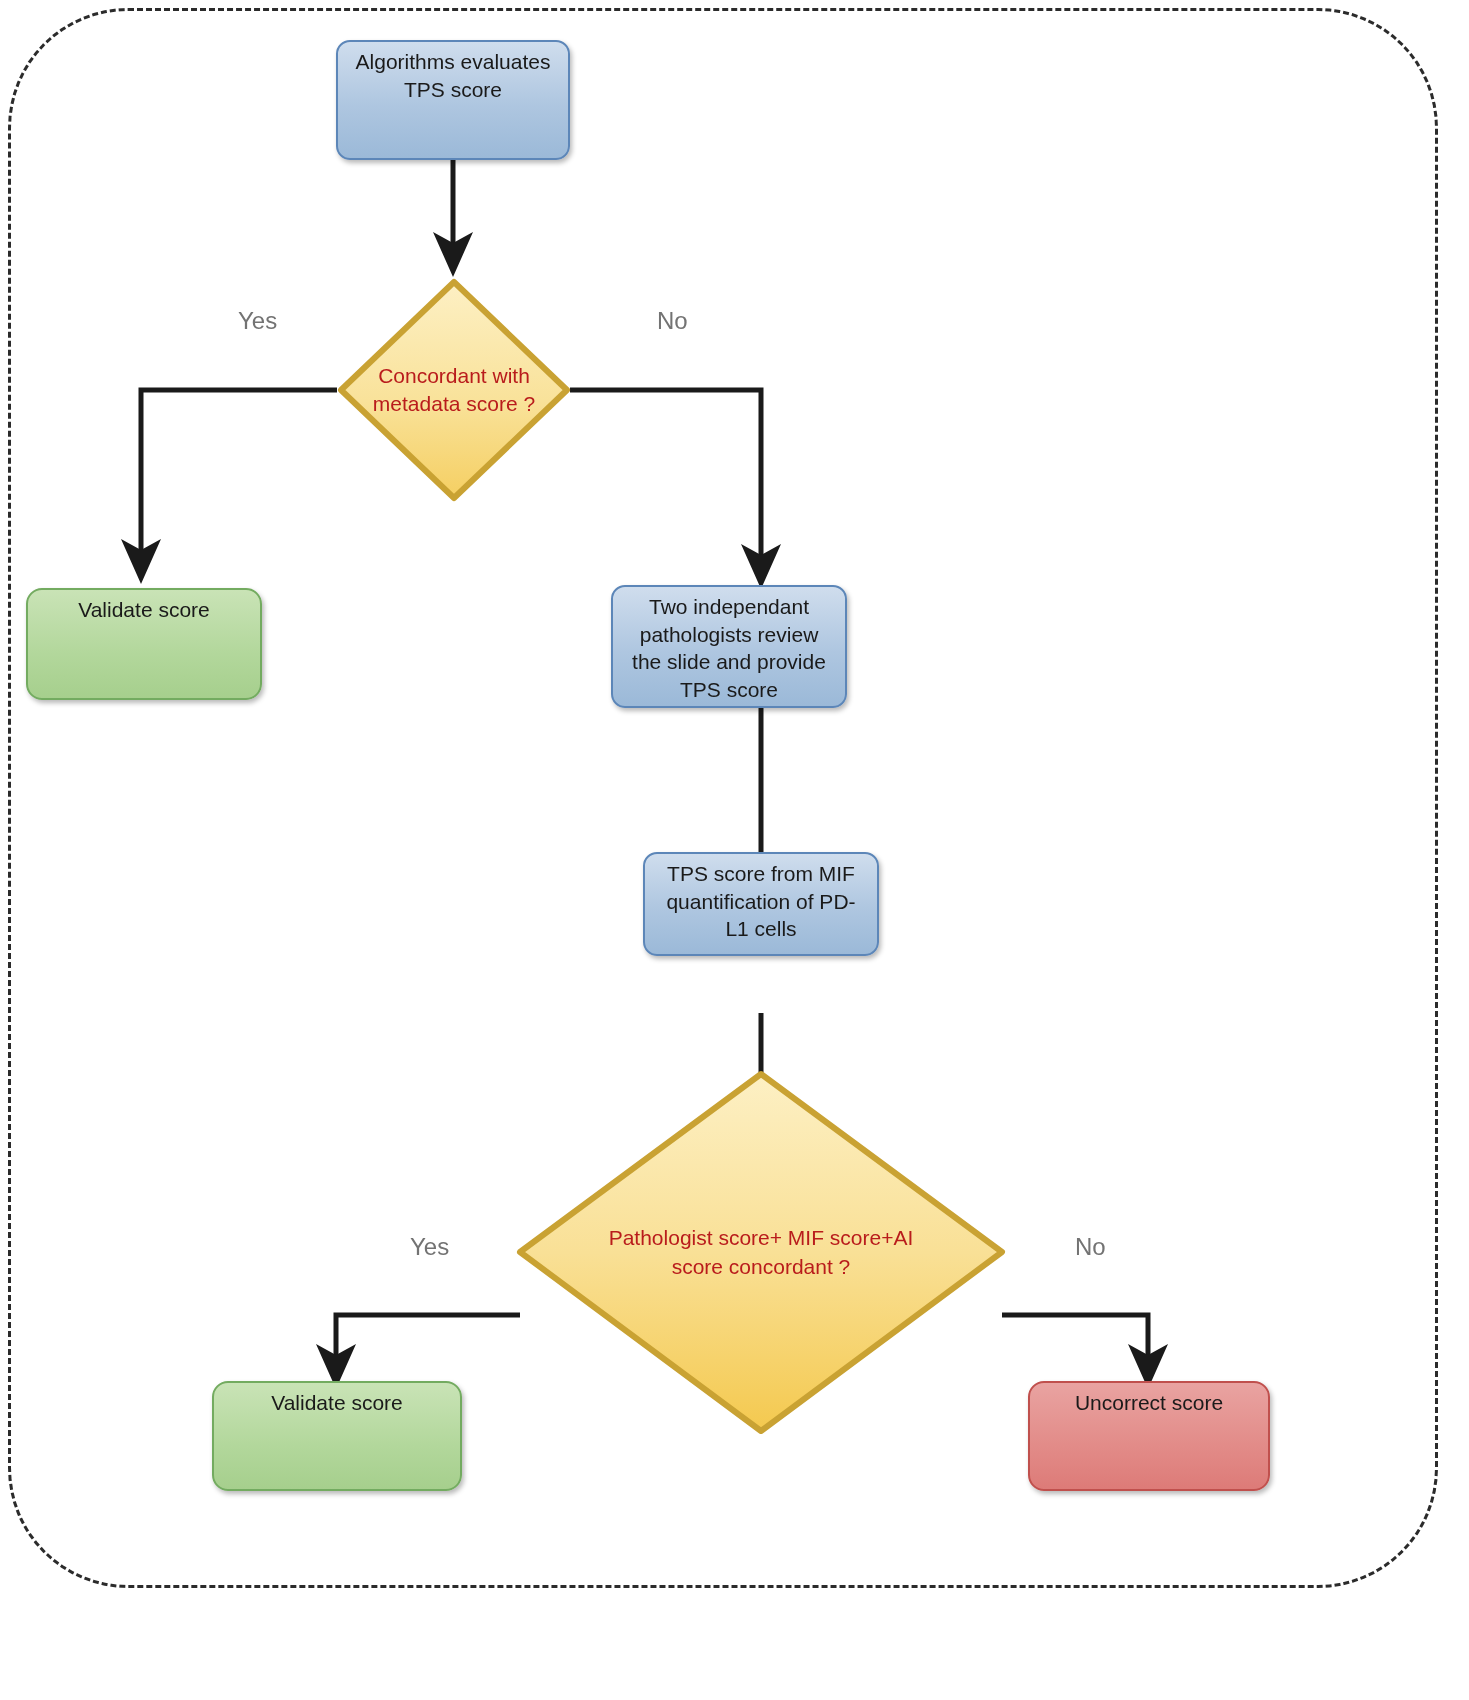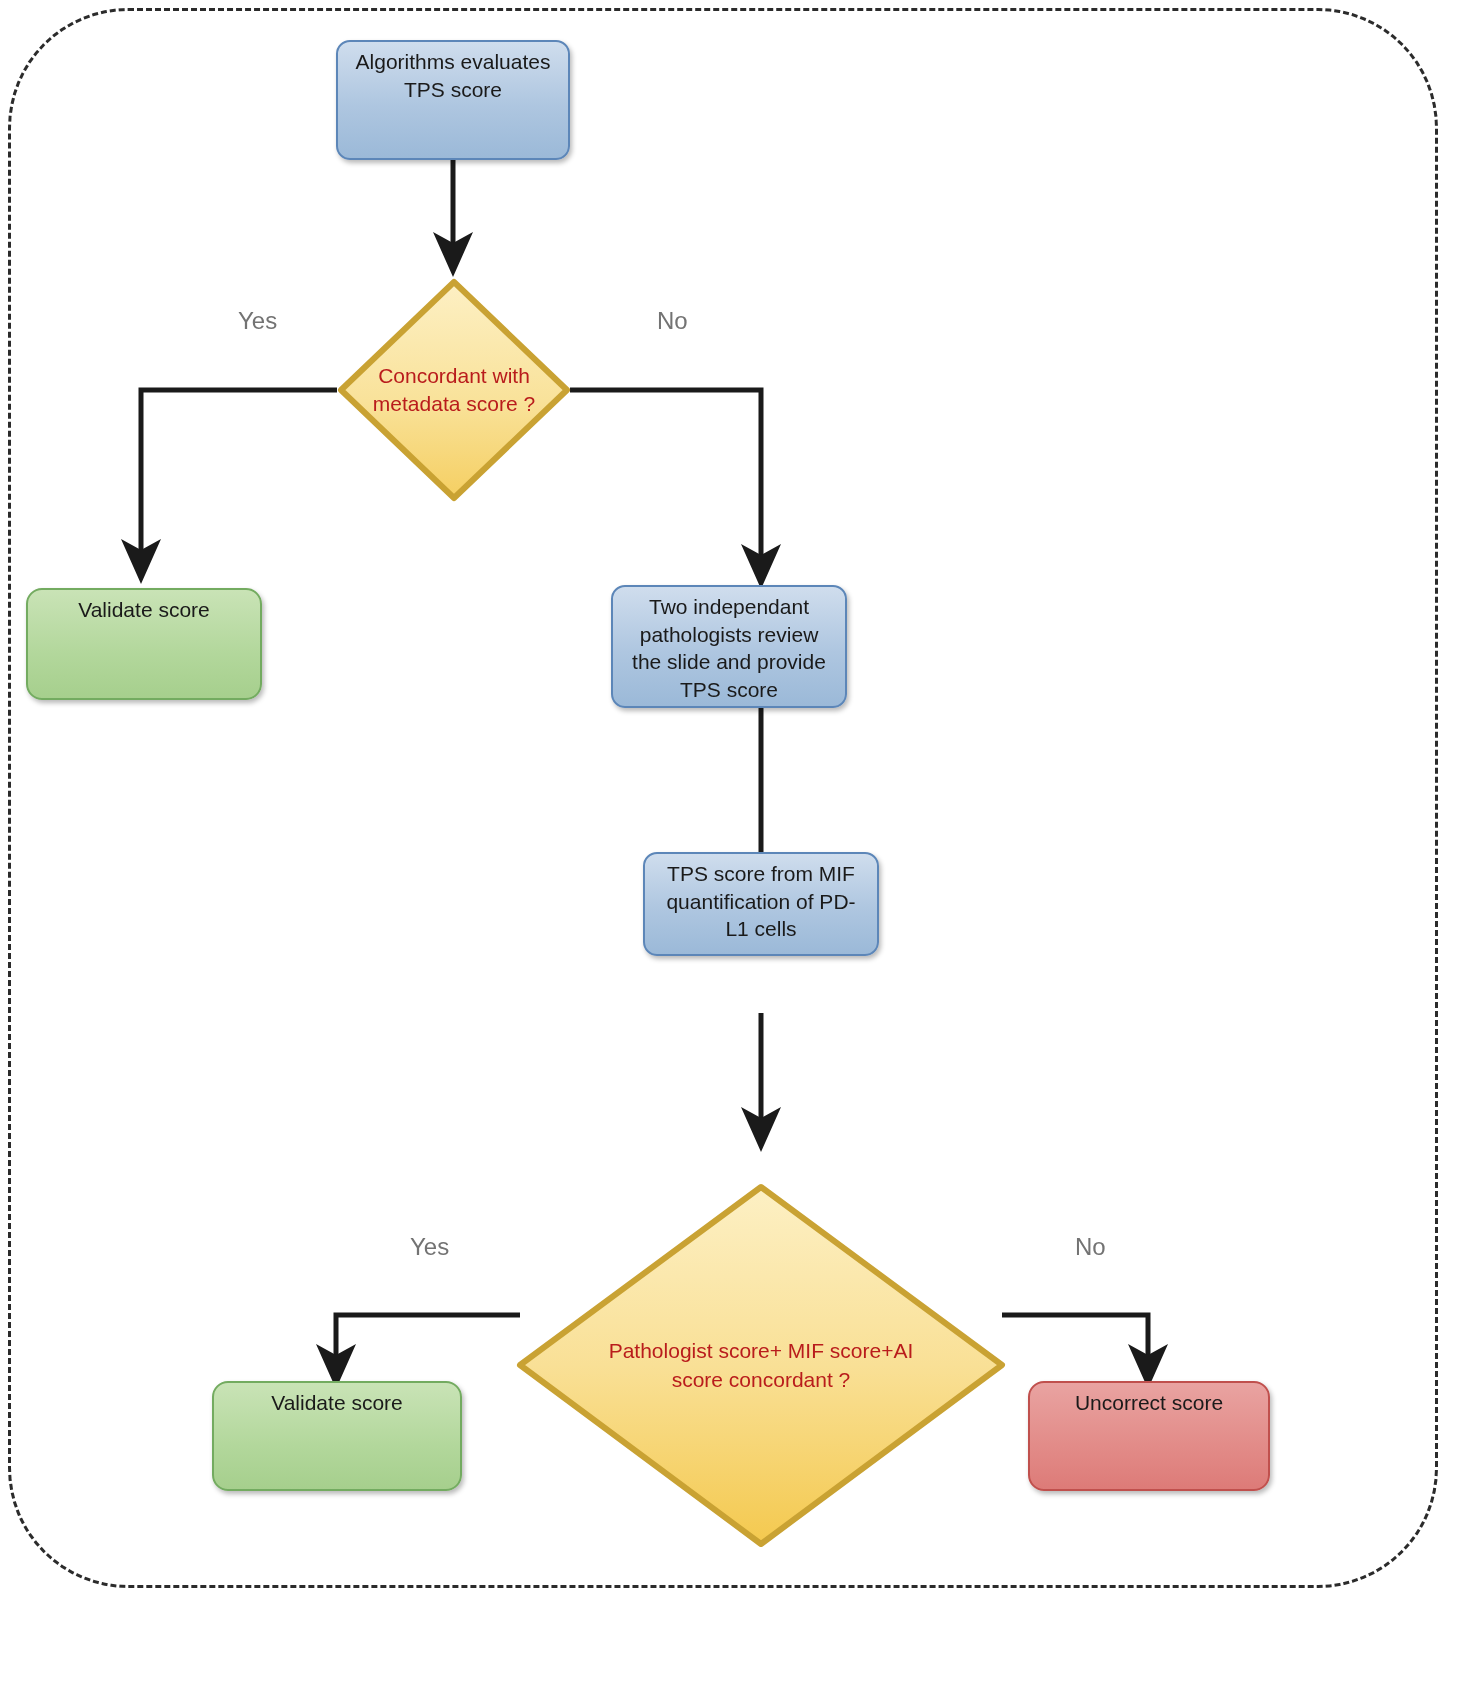--- a/index.html
+++ b/index.html
@@ -179,21 +179,21 @@
   </div>
 
   <div class="node proc" style="left:611px; top:585px; width:236px; height:123px;">
     <span>Two independant pathologists review the slide and provide TPS score</span>
   </div>
 
   <div class="node proc" style="left:643px; top:852px; width:236px; height:104px;">
     <span>TPS score from MIF quantification of PD-L1 cells</span>
   </div>
 
-  <div class="diamond-wrap" style="left:516px; top:1183px; width:490px; height:365px;">
+  <div class="diamond-wrap" style="left:516px; top:1070px; width:490px; height:365px;">
     <svg width="490" height="365" viewBox="0 0 490 365" xmlns="http://www.w3.org/2000/svg">
       <defs>
         <linearGradient id="dg2" x1="0" y1="0" x2="0" y2="1">
           <stop offset="0%" stop-color="#fdf0c4"></stop>
           <stop offset="50%" stop-color="#f9e096"></stop>
           <stop offset="100%" stop-color="#f4c94f"></stop>
         </linearGradient>
       </defs>
       <polygon points="245,4 486,182 245,361 4,182" fill="url(#dg2)" stroke="#c9a233" stroke-width="6" stroke-linejoin="round"></polygon>
     </svg>

